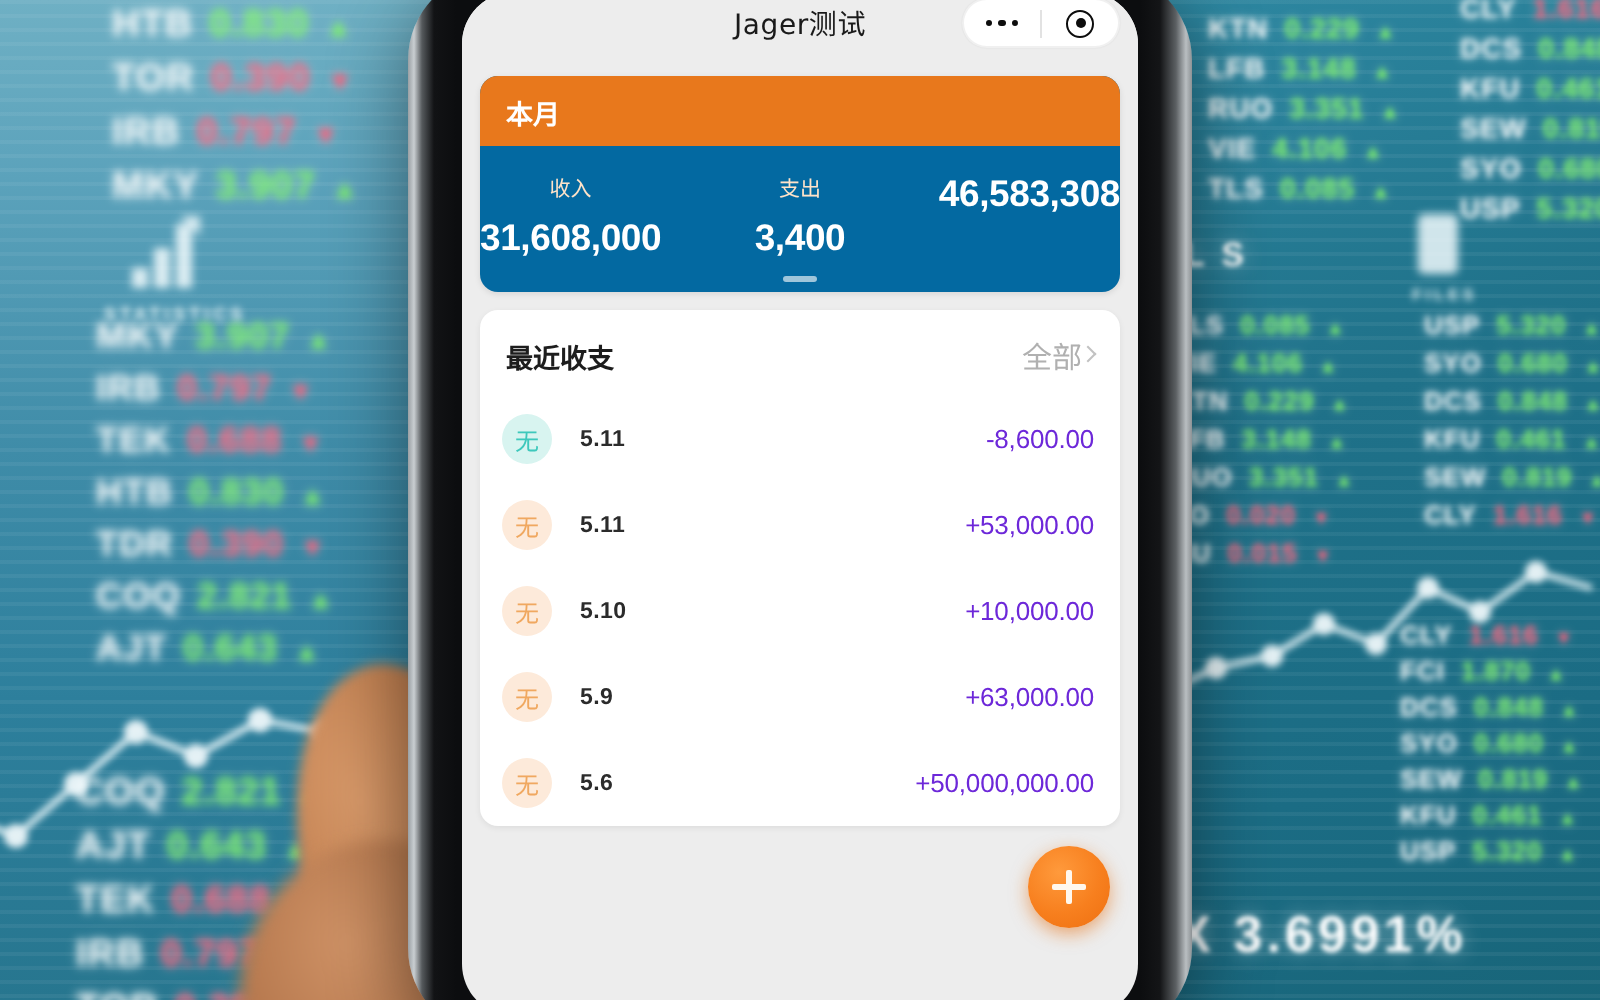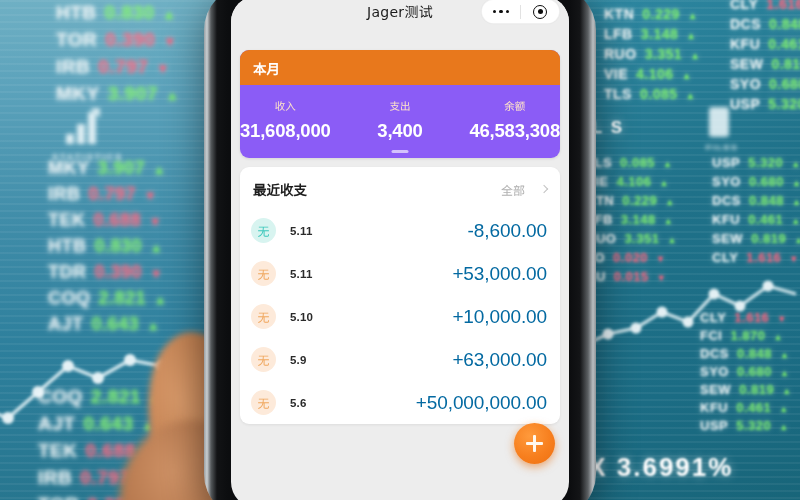--- a/index.html
+++ b/index.html
@@ -118,22 +118,22 @@
   .target{
     width:14px;height:14px;border-radius:50%;
     border:1.8px solid #0d0d0d; display:flex;align-items:center;justify-content:center;
   }
   .target i{ width:5px;height:5px;border-radius:50%;background:#0d0d0d;display:block; }
 
   
   .content{ padding:0 9px; }
 
   .summary-card{
-    margin-top:24px;
-    background:#8b5cf6;
+    margin-top:12px;
+    background:#0369a1;
     border-radius:9px;
     overflow:hidden;
     box-shadow:0 1px 3px rgba(0,0,0,.10);
   }
   .sc-head{
     background:#e8781c;
     padding:8px 13px 7px;
     font-size:13.5px; color:#fff; font-weight:bold;
     font-family:"DejaVu Sans","Liberation Sans",sans-serif;
   }
@@ -164,22 +164,22 @@
   }
   .lc-head{
     display:flex; align-items:center; justify-content:space-between;
     padding:12px 13px 10px;
   }
   .lc-title{
     font-size:13.5px; font-weight:bold; color:#1d1d1d;
     font-family:"DejaVu Sans","Liberation Sans",sans-serif;
   }
   .lc-more{
-    display:flex; align-items:center; gap:16px;
-    font-size:12px; color:#b0b0b0;
+    display:flex; align-items:center; gap:0;
+    font-size:15px; color:#b0b0b0;
     font-family:"DejaVu Sans","Liberation Sans",sans-serif;
   }
   .chev{
     width:6px;height:6px;border-top:1.3px solid #c2c2c2;border-right:1.3px solid #c2c2c2;
     transform:rotate(45deg); display:block; margin-bottom:1px;
   }
 
   .row{
     display:flex; align-items:center;
     padding:9px 13px 9px 11px;
@@ -188,21 +188,21 @@
     width:25px;height:25px;border-radius:50%;
     display:flex;align-items:center;justify-content:center;
     font-size:12px; flex:0 0 auto;
     font-family:"DejaVu Sans","Liberation Sans",sans-serif;
   }
   .row-date{
     margin-left:14px; font-size:11.5px; color:#2b2b2b; font-weight:bold;
     letter-spacing:.2px;
   }
   .row-amt{
-    margin-left:auto; font-size:19px; color:#0369a1; letter-spacing:-.1px;
+    margin-left:auto; font-size:13px; color:#6d28d9; letter-spacing:-.1px;
   }
 
   .fab{
     position:absolute; right:14px; bottom:44px;
     width:41px;height:41px;border-radius:50%;
     background:radial-gradient(circle at 38% 32%, #ff9a3c 0%, #f77f1e 55%, #ee6f10 100%);
     box-shadow:0 3px 9px rgba(230,110,15,.55);
     display:flex;align-items:center;justify-content:center;
   }
   .fab:before,.fab:after{
@@ -547,21 +547,20 @@
             <div class="sc-cell">
               <div class="sc-label">收入</div>
               <div class="sc-value">31,608,000</div>
             </div>
             <div class="sc-cell">
               <div class="sc-label">支出</div>
               <div class="sc-value">3,400</div>
               <span class="sc-dash"></span>
             </div>
             <div class="sc-cell">
-              <div class="sc-label">余额</div>
               <div class="sc-value">46,583,308</div>
             </div>
           </div>
       </div>
 
       <div class="list-card">
         <div class="lc-head">
           <div class="lc-title">最近收支</div>
           <div class="lc-more">
             <span>全部</span>

